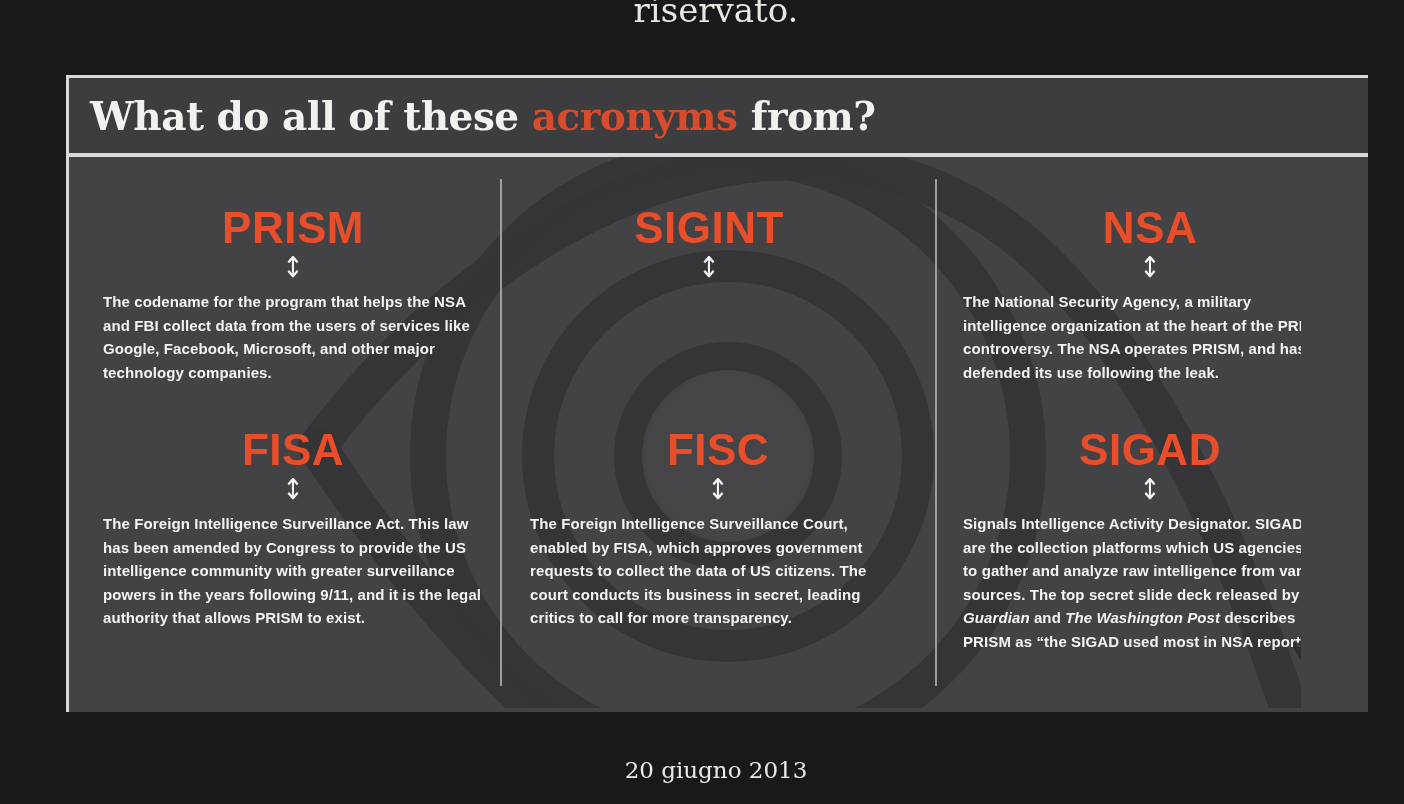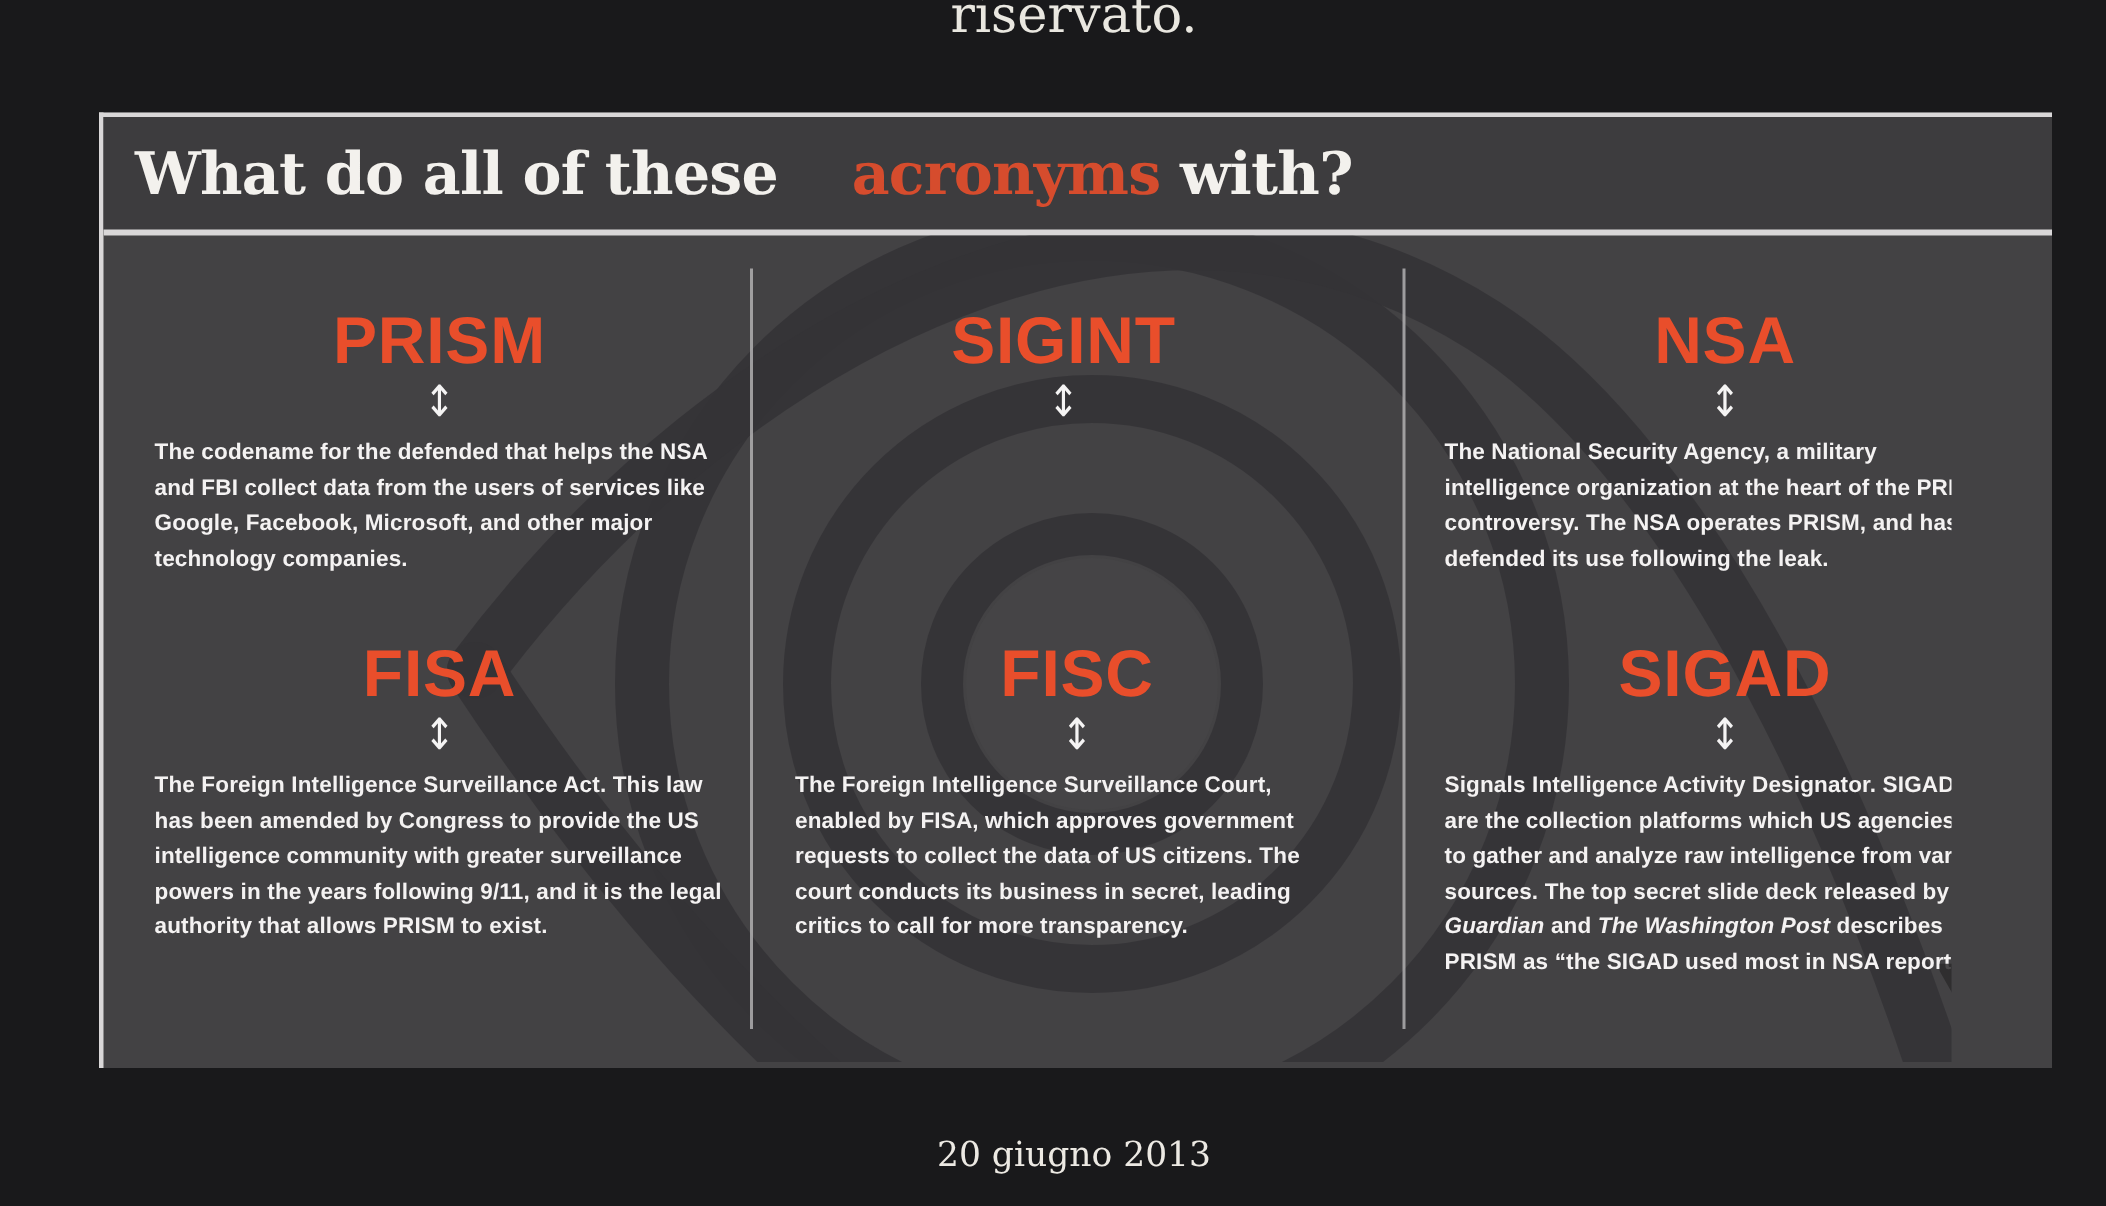--- a/index.html
+++ b/index.html
@@ -28,21 +28,21 @@
   }
   .ig-header{
     height:79px;background:var(--header-bg);
     border-bottom:4px solid var(--border-light);
     display:flex;align-items:center;padding-left:21px;
   }
   .ig-title{
     font-family:"DejaVu Serif",serif;font-weight:700;font-size:39px;
     letter-spacing:-0.5px;color:#f3f1ed;white-space:nowrap;
   }
-  .ig-title .accent{color:var(--accent-title);margin-left:36px;}
+  .ig-title .accent{color:var(--accent-title);}
 
   .ig-content{position:relative;width:1232px;height:551px;overflow:hidden;}
   .eye{position:absolute;left:0;top:0;width:1299px;height:551px;}
 
   .divider{position:absolute;top:22px;height:507px;width:2px;background:var(--divider);opacity:.8;}
   .d1{left:431px;}
   .d2{left:866px;}
 
   .cell{position:absolute;}
   .c0{left:34px;top:48px;width:380px;}
@@ -68,21 +68,21 @@
 
   .verge-logo{position:absolute;left:1224px;top:482px;}
 </style>
 </head>
 <body>
 
 <div class="top-text">riservato.</div>
 
 <figure class="infographic">
   <div class="ig-header">
-    <h1 class="ig-title"><span>What do all of these </span><span class="accent">acronyms</span><span> with?</span></h1>
+    <h1 class="ig-title"><span>What do all of these </span><span class="accent">acronyms</span><span> from?</span></h1>
   </div>
 
   <div class="ig-content">
 
     <svg class="eye" viewBox="0 0 1299 551" aria-hidden="true">
       <circle cx="659" cy="299" r="84" fill="#4b4a4d" fill-opacity="0.25"></circle>
       <g fill="none" stroke="#343336" stroke-opacity="0.9">
         <circle cx="659" cy="299" r="100" stroke-width="28"></circle>
         <circle cx="659" cy="299" r="190" stroke-width="32"></circle>
         <circle cx="659" cy="299" r="300" stroke-width="36"></circle>
@@ -90,21 +90,21 @@
         <path d="M 248 290 C 400 520 560 660 800 780 C 1010 880 1180 790 1250 650" stroke-width="38" stroke-linecap="round"></path>
       </g>
     </svg>
 
     <div class="divider d1"></div>
     <div class="divider d2"></div>
 
     <div class="cell c0">
       <div class="cell-heading">PRISM</div>
       <div class="cell-arrow">↕</div>
-      <div class="cell-body"><span>The codename for the defended that helps the NSA and FBI collect data from the users of services like Google, Facebook, Microsoft, and other major technology companies.</span></div>
+      <div class="cell-body"><span>The codename for the program that helps the NSA and FBI collect data from the users of services like Google, Facebook, Microsoft, and other major technology companies.</span></div>
     </div>
 
     <div class="cell c1">
       <div class="cell-heading">SIGINT</div>
       <div class="cell-arrow">↕</div>
     </div>
 
     <div class="cell c2">
       <div class="cell-heading">NSA</div>
       <div class="cell-arrow">↕</div>

